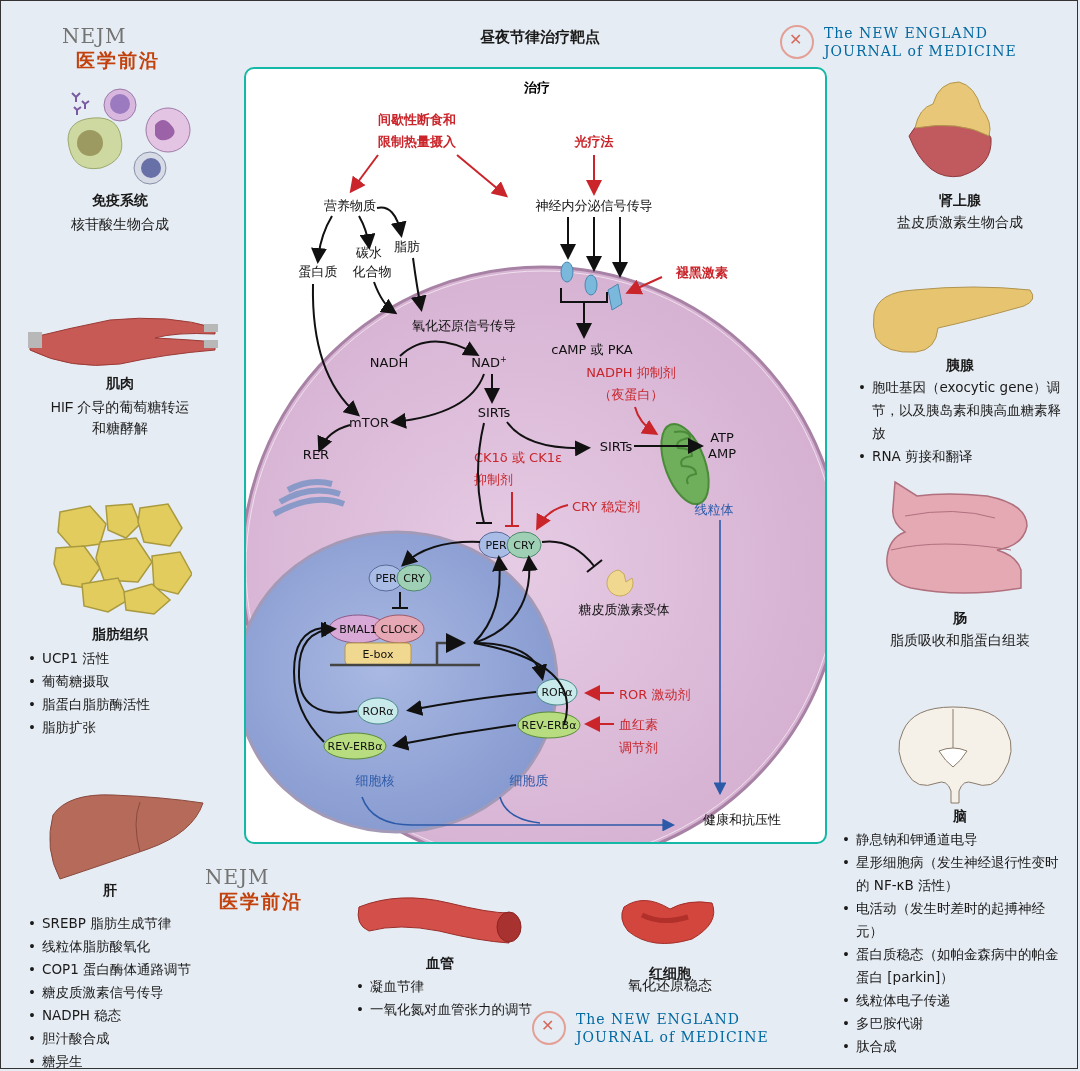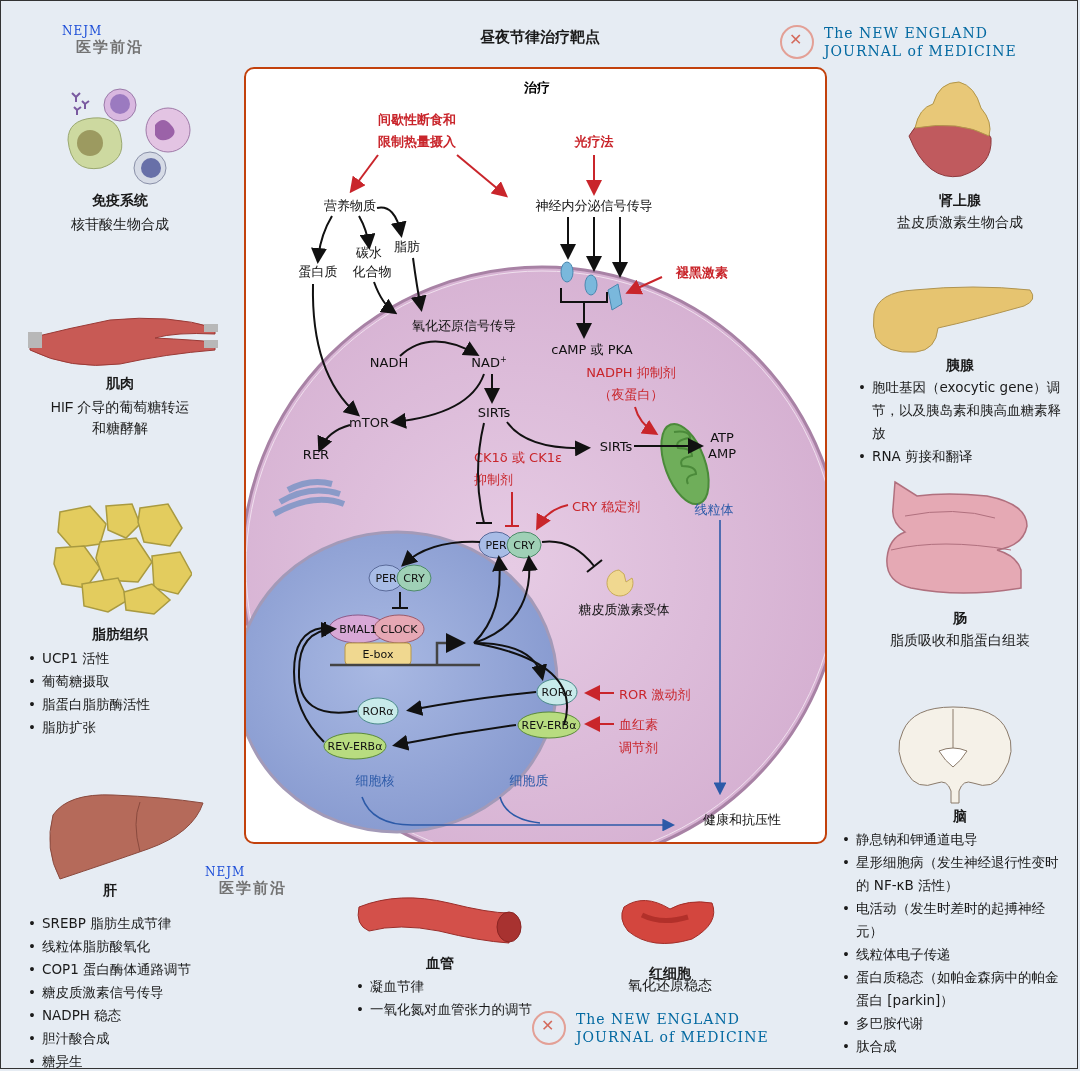--- a/index.html
+++ b/index.html
@@ -6,26 +6,26 @@
   body { width:1080px; height:1071px; background:#e6ecf3; position:relative; overflow:hidden;
          font-family:"DejaVu Sans", sans-serif; color:#1a1a1a; }
   .frame { position:absolute; left:0; top:0; width:1078px; height:1069px; border:1px solid #333; box-sizing:border-box; }
   .abs { position:absolute; }
   .title { left:0; width:1080px; top:28px; text-align:center; font-family:"DejaVu Serif", serif; font-weight:bold; font-size:15px; }
   .panel-head { font-family:"DejaVu Serif", serif; font-weight:bold; font-size:14px; text-align:center; }
   .panel-sub { font-family:Liberation Sans, sans-serif; font-size:14px; text-align:center; line-height:21px; }
   .blist { list-style:none; margin:0; padding:0; font-size:13.5px; line-height:23px; font-family:"DejaVu Sans", sans-serif; }
   .blist li { position:relative; padding-left:14px; }
   .blist li::before { content:"•"; position:absolute; left:0; }
-  .nejm-logo .n { color:#1d4ed8; font-family:"DejaVu Serif", serif; font-size:12px; letter-spacing:1px; }
-  .nejm-logo .cn { color:#737373; font-size:15px; font-weight:bold; letter-spacing:2px; }
+  .nejm-logo .n { color:#737373; font-family:"DejaVu Serif", serif; font-size:20px; letter-spacing:1px; }
+  .nejm-logo .cn { color:#c2410c; font-size:19px; font-weight:bold; letter-spacing:2px; }
   .journal { font-family:"DejaVu Serif", serif; color:#0369a1; font-size:14px; line-height:18px; letter-spacing:1px; }
   .seal { width:34px; height:34px; border-radius:50%; border:2px solid #e3a096; box-sizing:border-box; position:relative; }
   .seal::after { content:"✕"; position:absolute; left:7px; top:3px; color:#d46a5c; font-size:16px; }
-  .central { left:244px; top:67px; width:583px; height:777px; background:#fff; border:2px solid #c2410c; border-radius:10px; overflow:hidden; box-sizing:border-box; }
+  .central { left:244px; top:67px; width:583px; height:777px; background:#fff; border:2px solid #14b8a6; border-radius:10px; overflow:hidden; box-sizing:border-box; }
   svg text { font-family:"DejaVu Sans", sans-serif; }
   .red { fill:#c9252b; }
   .blue { fill:#2c5aa8; }
   .serif { font-family:"DejaVu Serif", serif; }
 </style>
 </head>
 <body>
 
 <div class="frame"></div>
 
@@ -168,22 +168,22 @@
 <svg class="abs" style="left:895px;top:705px;" width="120" height="100">
   <path d="M58 2 q-40 0 -50 24 q-10 20 4 42 q10 18 30 10 q10 -4 14 8 l0 12 l8 0 l0 -12 q4 -12 14 -8 q20 8 30 -10 q14 -22 4 -42 q-10 -24 -54 -24z" fill="#f5f1e8" stroke="#8a7a6a"></path>
   <path d="M58 4 v40" stroke="#8a7a6a"></path>
     <path d="M44 46 q14 -6 28 0 q-6 10 -14 16 q-8 -6 -14 -16z" fill="#fff" stroke="#8a7a6a"></path>
 </svg>
 <div class="abs panel-head" style="left:880px;top:808px;width:160px;">脑</div>
 <ul class="abs blist" style="left:842px;top:828px;width:222px;">
   <li>静息钠和钾通道电导</li>
   <li>星形细胞病（发生神经退行性变时的 NF-κB 活性）</li>
   <li>电活动（发生时差时的起搏神经元）</li>
+  <li>蛋白质稳态（如帕金森病中的帕金蛋白 [parkin]）</li>
   <li>线粒体电子传递</li>
-  <li>蛋白质稳态（如帕金森病中的帕金蛋白 [parkin]）</li>
   <li>多巴胺代谢</li>
   <li>肽合成</li>
 </ul>
 
 <div class="abs central">
 <svg width="583" height="777" viewBox="244 67 583 777">
   <defs>
     <marker id="ab" markerWidth="8" markerHeight="8" refX="6" refY="4" orient="auto">
           <path d="M0 0 L8 4 L0 8 z" fill="#111"></path>
         </marker>

